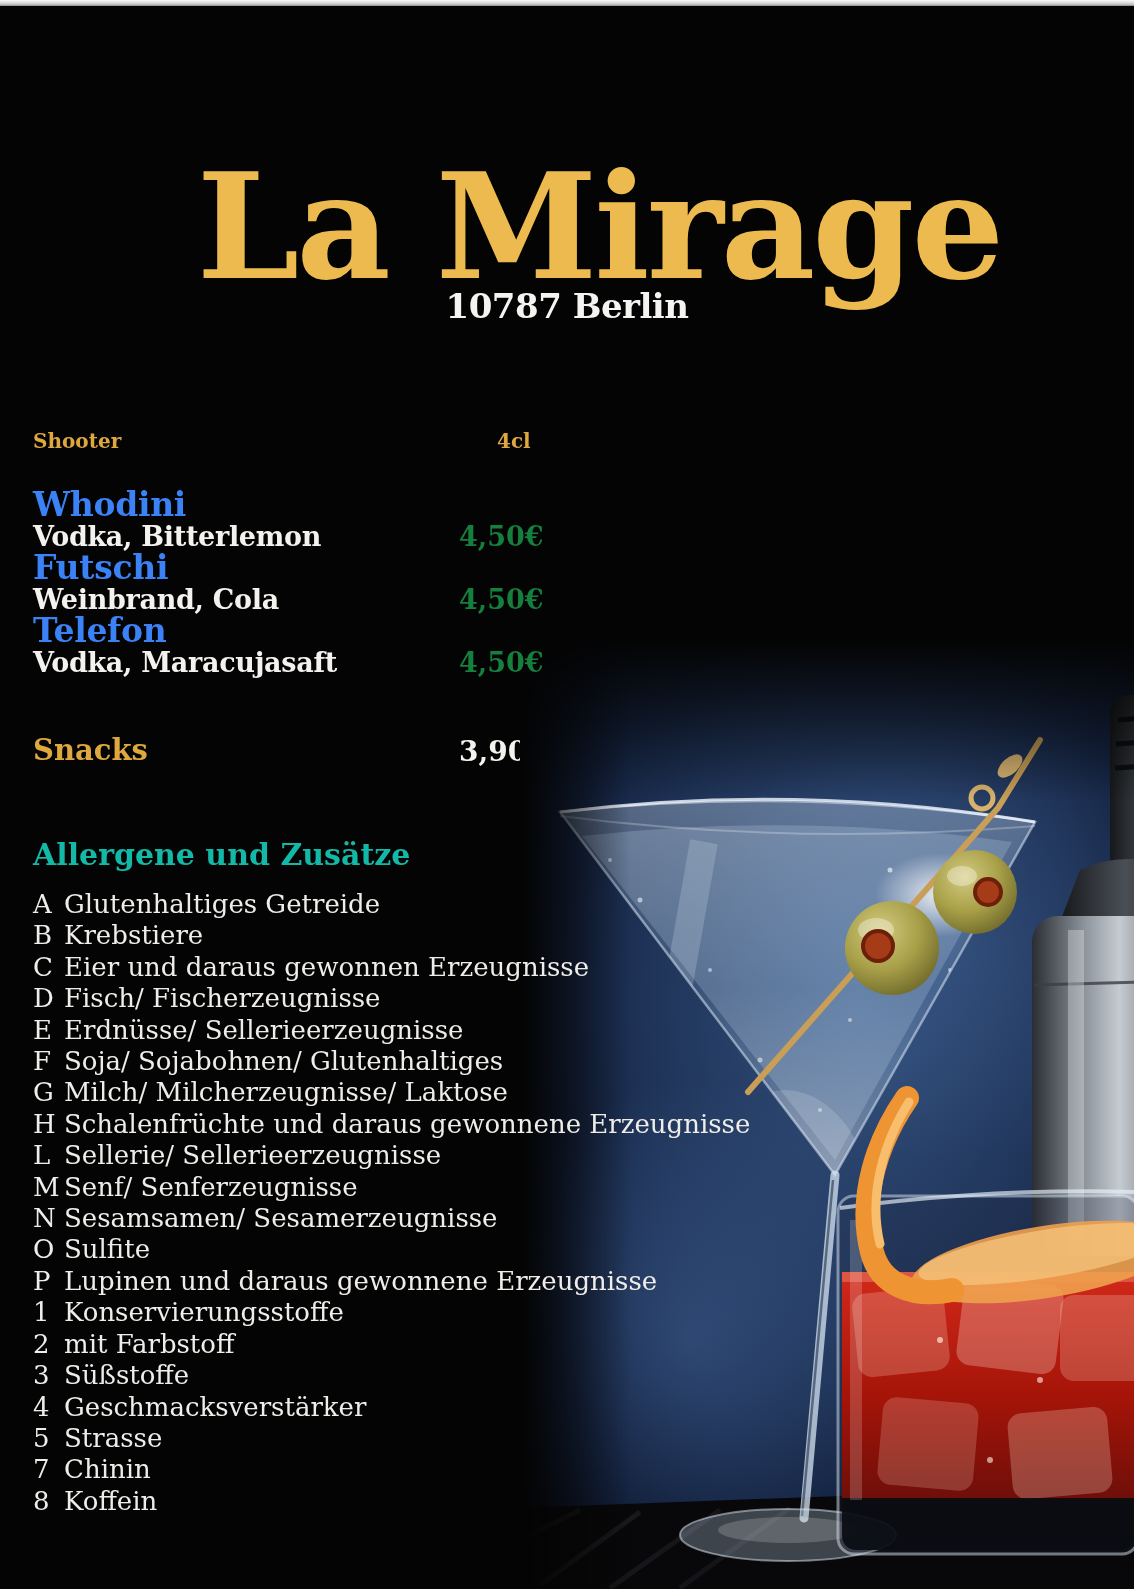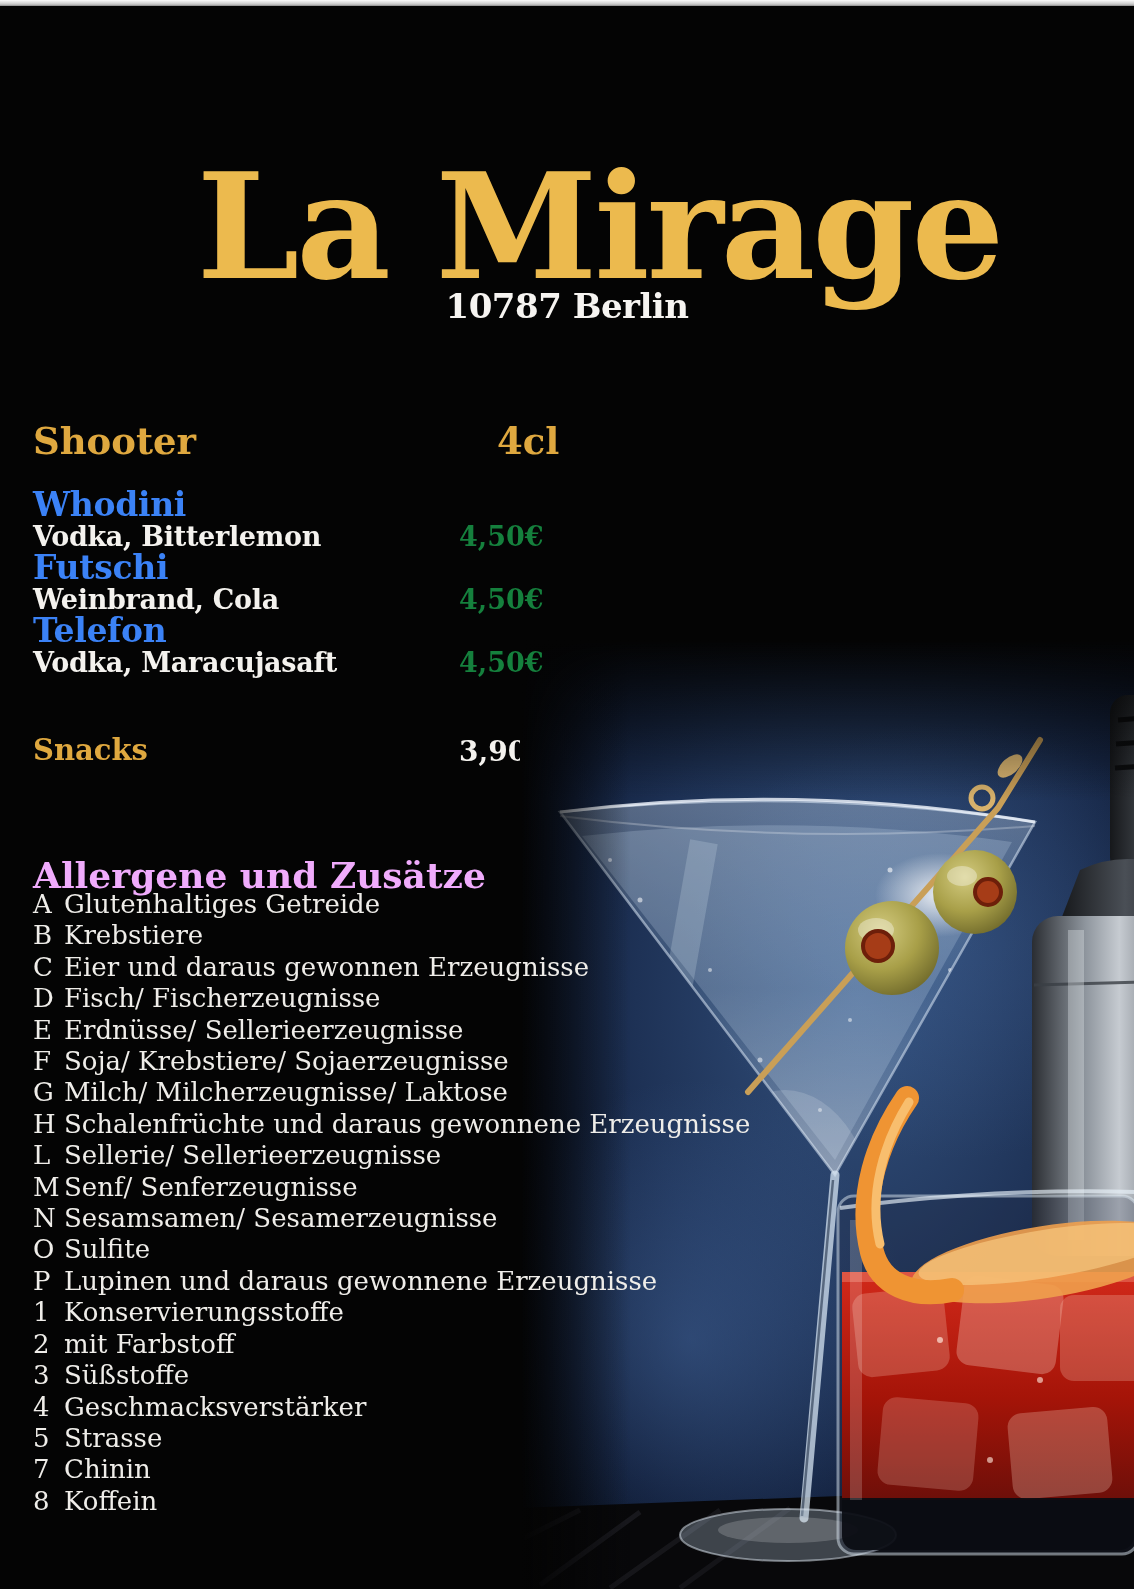--- a/index.html
+++ b/index.html
@@ -34,21 +34,21 @@
   }
   .addr{
     top:292px;left:0;width:100%;
     text-align:center;
     font-size:34px;line-height:28.5px;font-weight:bold;
     letter-spacing:-0.5px;
     color:#F6F4F1;
   }
   .sec-row{
     left:33px;right:17px;
-    font-weight:bold;font-size:37px;line-height:33px;
+    font-weight:bold;font-size:20px;line-height:33px;
     color:#DFA83F;
     white-space:nowrap;
   }
   .sec-shooter{top:425px;}
   .size-col{position:absolute;left:464px;top:0;color:#DFA83F;text-align:right;}
   .menu-items{top:489px;left:33px;right:0;}
   .mitem{position:relative;height:63px;}
   .iname{
     font-weight:bold;font-size:33px;line-height:31.5px;
     color:#3b82f6;letter-spacing:-0.3px;white-space:nowrap;
@@ -64,23 +64,23 @@
   }
   .snacks-row{top:734px;left:33px;right:0;position:absolute;}
   .snacks-label{
     font-weight:bold;font-size:29px;line-height:33px;color:#DFA83F;
   }
   .snacks-price{
     position:absolute;left:426px;top:2px;
     font-weight:bold;font-size:28px;line-height:31.5px;color:#F4F2EE;
   }
   .allerg-header{
-    top:858px;left:33px;
-    font-weight:bold;font-size:36px;line-height:34px;
-    color:#f0abfc;white-space:nowrap;
+    top:838px;left:33px;
+    font-weight:bold;font-size:30px;line-height:34px;
+    color:#14b8a6;white-space:nowrap;
   }
   .allerg-list{top:889px;left:33px;right:0;}
   .arow{
     display:flex;
     font-size:26px;line-height:31.4px;
     color:#EFEDE9;
     white-space:nowrap;
   }
   .acode{width:31px;flex:0 0 31px;}
   .alabel{flex:1;}
@@ -299,21 +299,21 @@
     <div class="arow">
         <span class="acode">D</span>
         <span class="alabel">Fisch/ Fischerzeugnisse</span>
       </div>
     <div class="arow">
         <span class="acode">E</span>
         <span class="alabel">Erdnüsse/ Sellerieerzeugnisse</span>
       </div>
     <div class="arow">
         <span class="acode">F</span>
-        <span class="alabel">Soja/ Krebstiere/ Sojaerzeugnisse</span>
+        <span class="alabel">Soja/ Sojabohnen/ Glutenhaltiges</span>
       </div>
     <div class="arow">
         <span class="acode">G</span>
         <span class="alabel">Milch/ Milcherzeugnisse/ Laktose</span>
       </div>
     <div class="arow">
         <span class="acode">H</span>
         <span class="alabel">Schalenfrüchte und daraus gewonnene Erzeugnisse</span>
       </div>
     <div class="arow">

